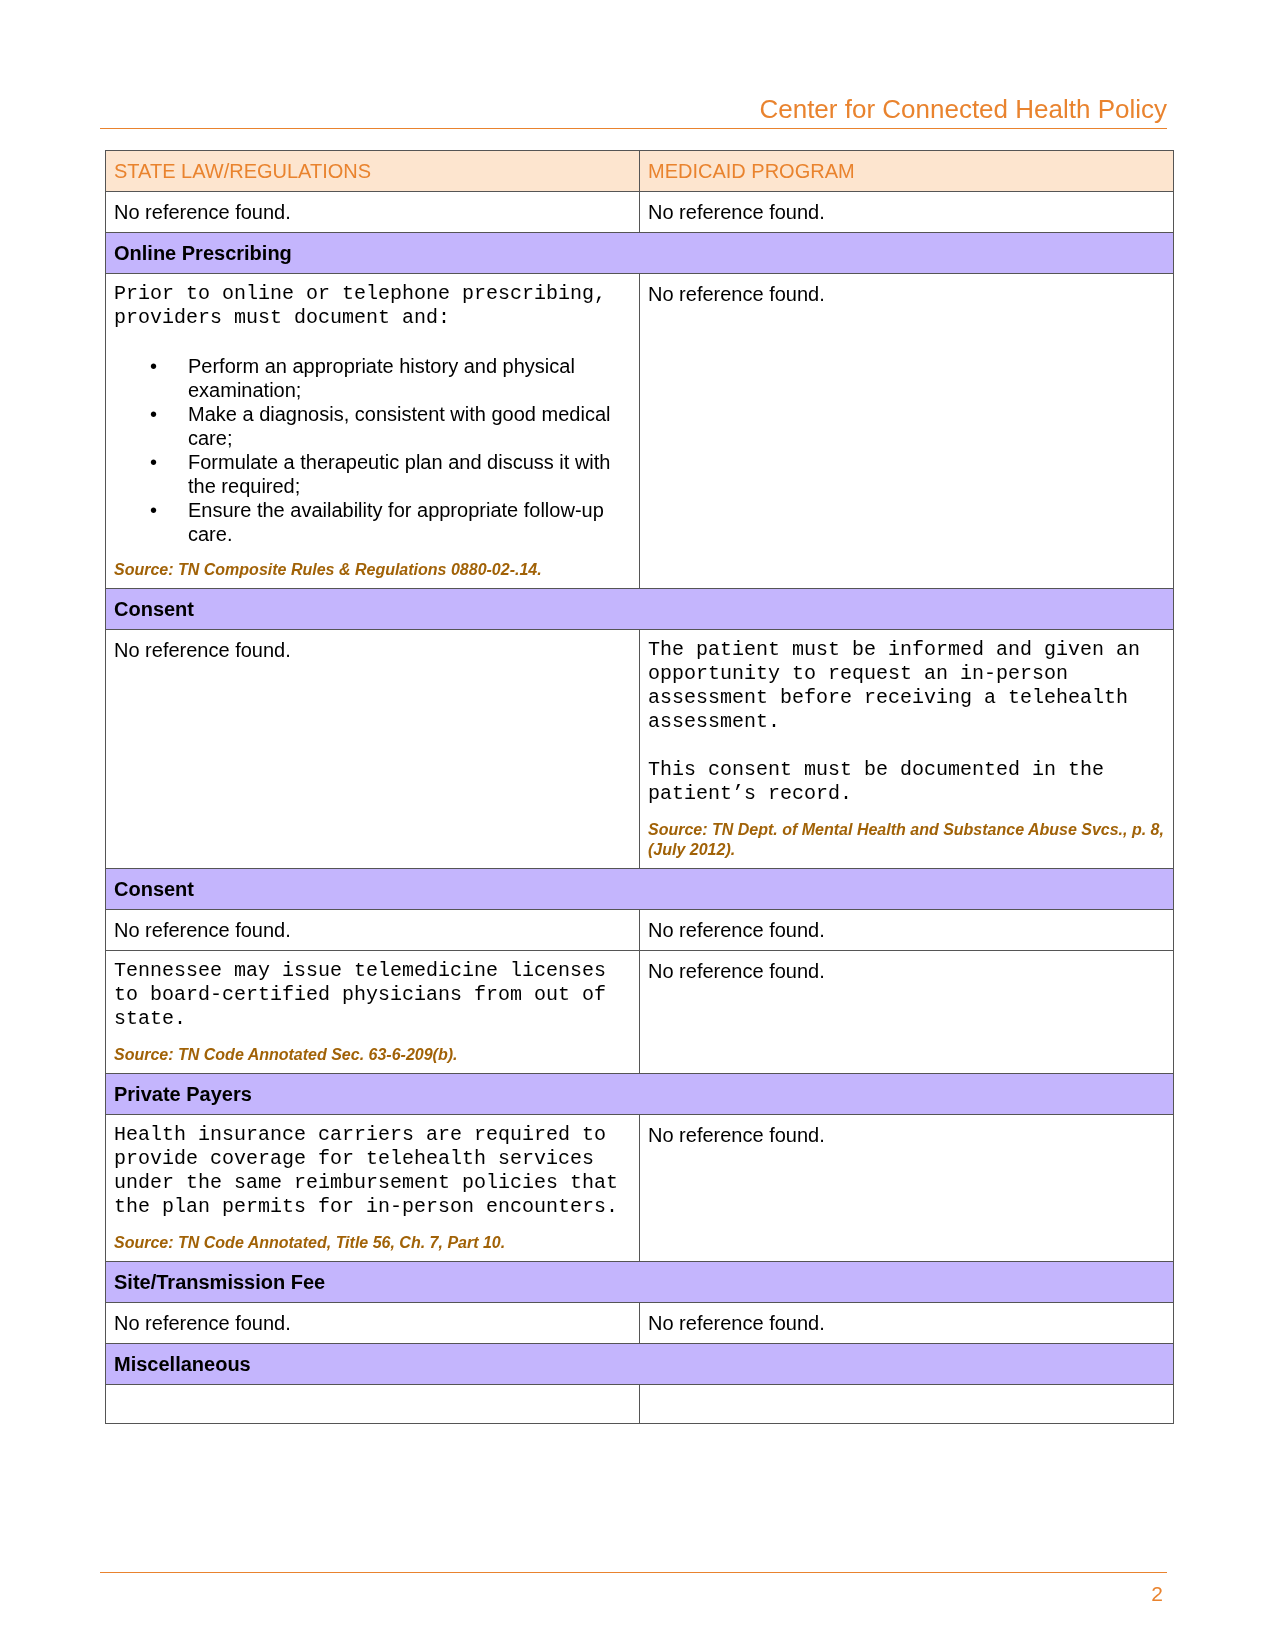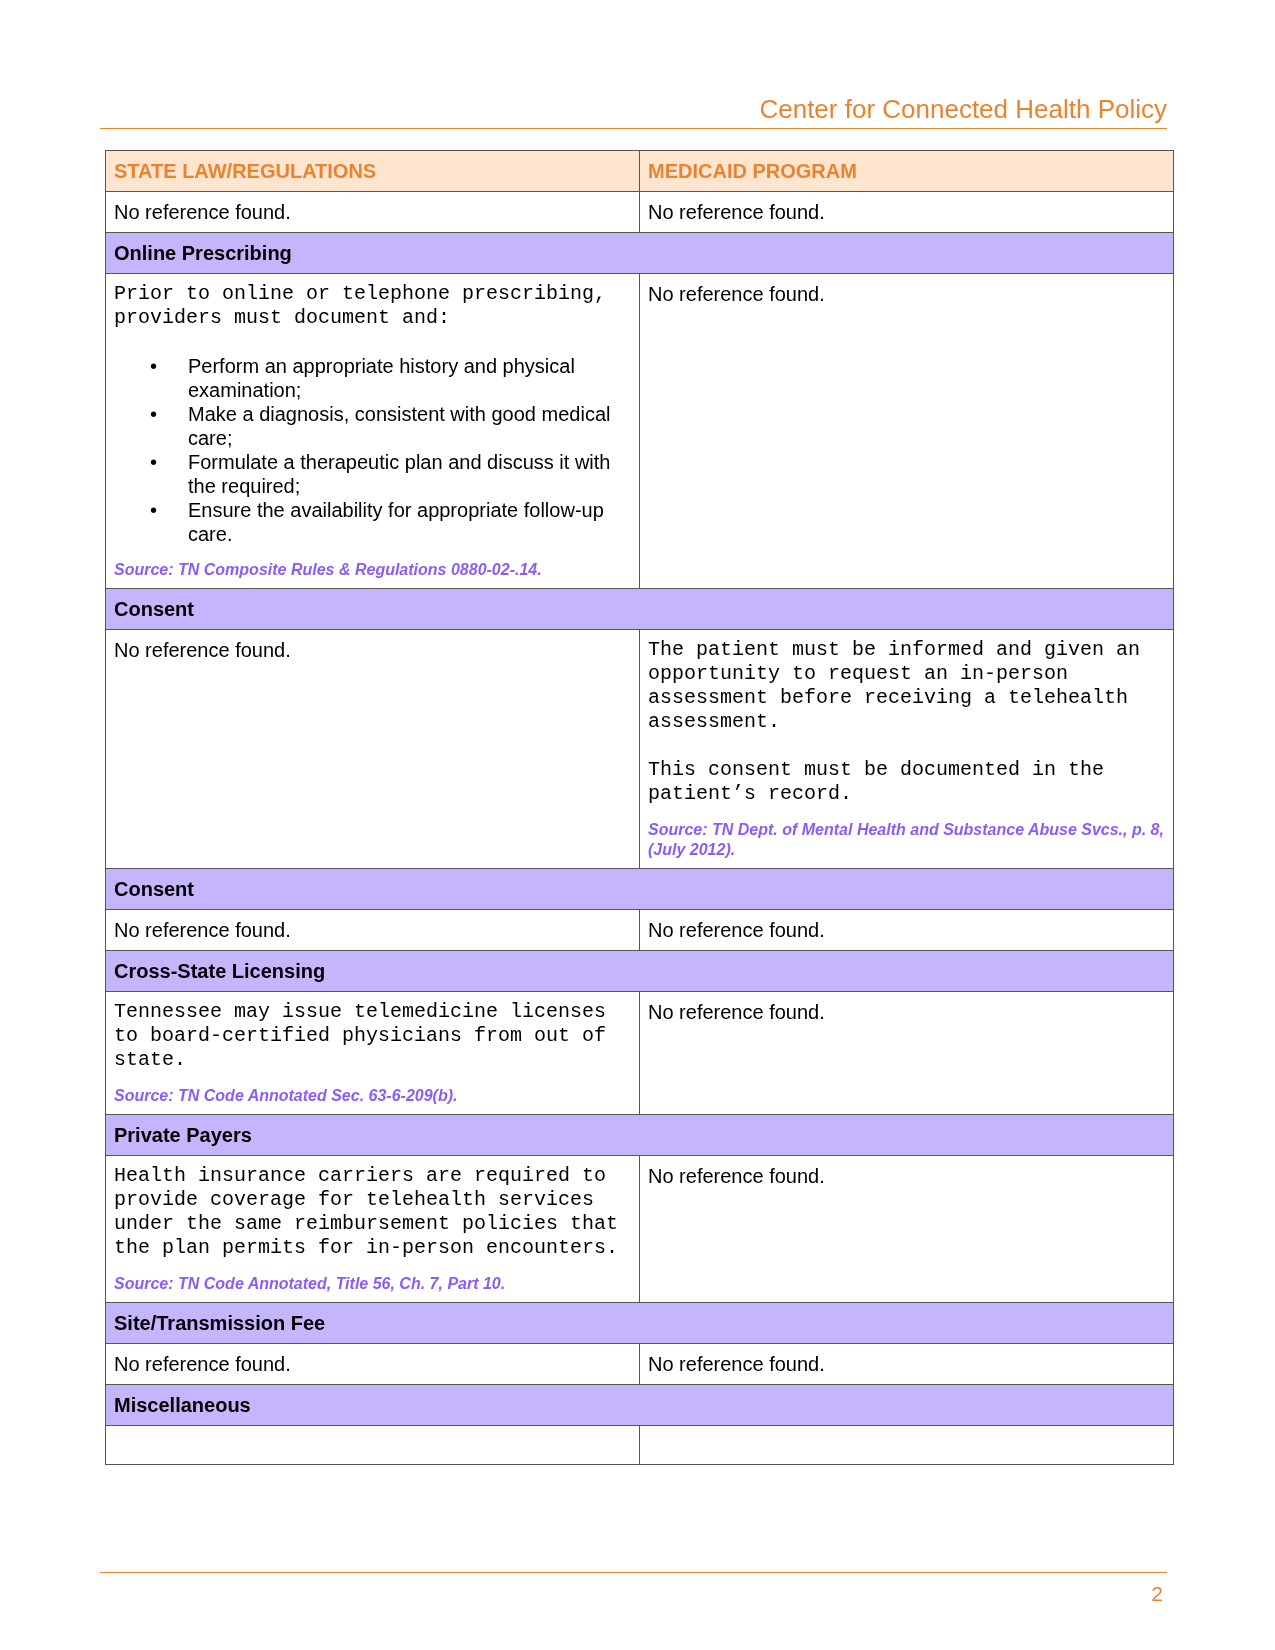--- a/index.html
+++ b/index.html
@@ -28,30 +28,30 @@
     border-collapse: collapse; table-layout: fixed;
     font-size: 20px; line-height: 24px;
   }
   table.policy td {
     border: 1.5px solid #555; vertical-align: top;
     padding: 8px 8px 8px 8px;
   }
   table.policy col.c1 { width: 534px; }
   table.policy col.c2 { width: 534px; }
   .hdr td {
-    background: #fde5cf; color: #e9832e; font-weight: bold;
+    background: #fde5cf; color: #e9832e; font-weight: normal;
     height: 22px; padding-top: 8px; padding-bottom: 8px;
     border-top: 2px solid #222;
     margin-left: 28px;
   }
   .section td {
     background: #c4b5fd; font-weight: bold; height: 22px;
   }
   .source {
-    color: #8b5cf6; font-weight: bold; font-style: italic;
+    color: #a16207; font-weight: bold; font-style: italic;
     font-size: 16px; line-height: 20px; margin-top: 14px;
   }
   .para { margin: 0; font-family: Liberation Mono, monospace; }
   .para + .para { margin-top: 24px; }
   ul.bullets {
     margin: 24px 0 0 0; padding-left: 74px; list-style: none;
   }
   ul.bullets li { position: relative; }
   ul.bullets li::before {
     content: "\2022"; position: absolute; left: -38px; top: 0;
@@ -110,23 +110,20 @@
     </tr>
 
     <tr class="section">
       <td colspan="2">Consent</td>
     </tr>
     <tr>
       <td>No reference found.</td>
       <td>No reference found.</td>
     </tr>
 
-    <tr class="section">
-      <td colspan="2">Cross-State Licensing</td>
-    </tr>
     <tr>
       <td>
         <p class="para">Tennessee may issue telemedicine licenses to board-certified physicians from out of state.</p>
         <div class="source">Source: TN Code Annotated Sec. 63-6-209(b).</div>
       </td>
       <td>No reference found.</td>
     </tr>
 
     <tr class="section">
       <td colspan="2">Private Payers</td>

